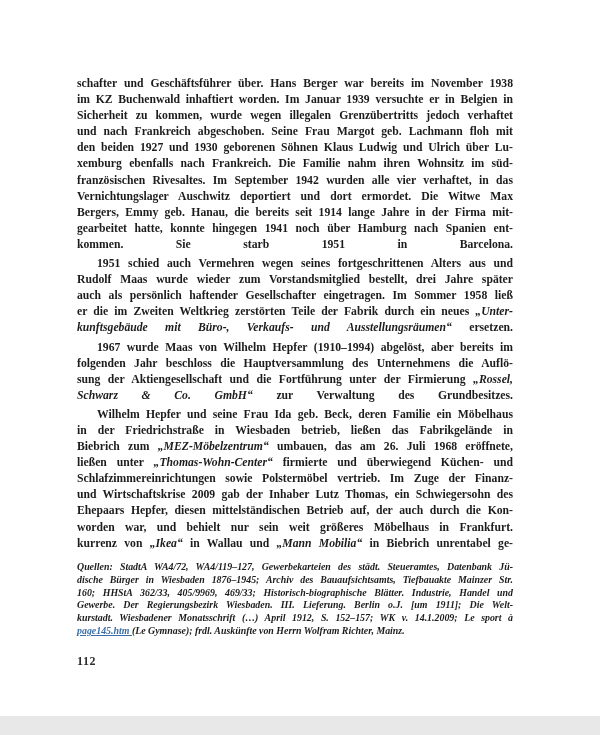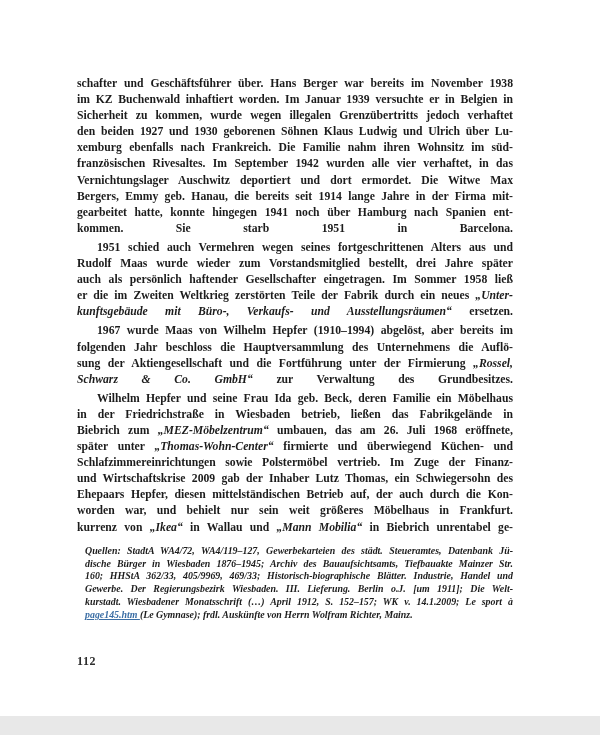--- a/index.html
+++ b/index.html
@@ -14,21 +14,21 @@
     margin:0 auto;
   }
   .text-flow { position:absolute; left:77px; top:76px; width:436px; }
   .para { margin:0 0 3px 0; }
   .para.body .line {
     font-size:11.7px; line-height:16.1px; font-weight:700;
     text-align:justify; text-align-last:justify;
   }
   .line.end { text-align-last:left; }
   .line.indent { text-indent:20px; }
-  .para.sources { margin-top:9px;margin-left:8px; }
+  .para.sources { margin-top:9px; }
   .para.sources .line {
     font-size:9.9px; line-height:12.9px; font-style:italic; font-weight:700;
     text-align:justify; text-align-last:justify;
   }
   .para.sources .line.end { text-align-last:left; }
   .seg-r { font-style:normal; }
   .seg-i { font-style:italic; }
   .seg-b { font-style:italic; font-weight:700; }
   .seg-l { font-style:italic; color:var(--link-color); text-decoration:underline; cursor:pointer; }
   .page-number {
@@ -38,20 +38,21 @@
 </style>
 </head>
 <body>
 
 <div class="page">
   <div class="text-flow">
       <div class="para body">
         <div class="line"><span class="seg-r">schafter und Geschäftsführer über. Hans Berger war bereits im November 1938</span></div>
         <div class="line"><span class="seg-r">im KZ Buchenwald inhaftiert worden. Im Januar 1939 versuchte er in Belgien in</span></div>
         <div class="line"><span class="seg-r">Sicherheit zu kommen, wurde wegen illegalen Grenzübertritts jedoch verhaftet</span></div>
+        <div class="line"><span class="seg-r">und nach Frankreich abgeschoben. Seine Frau Margot geb. Lachmann floh mit</span></div>
         <div class="line"><span class="seg-r">den beiden 1927 und 1930 geborenen Söhnen Klaus Ludwig und Ulrich über Lu-</span></div>
         <div class="line"><span class="seg-r">xemburg ebenfalls nach Frankreich. Die Familie nahm ihren Wohnsitz im süd-</span></div>
         <div class="line"><span class="seg-r">französischen Rivesaltes. Im September 1942 wurden alle vier verhaftet, in das</span></div>
         <div class="line"><span class="seg-r">Vernichtungslager Auschwitz deportiert und dort ermordet. Die Witwe Max</span></div>
         <div class="line"><span class="seg-r">Bergers, Emmy geb. Hanau, die bereits seit 1914 lange Jahre in der Firma mit-</span></div>
         <div class="line"><span class="seg-r">gearbeitet hatte, konnte hingegen 1941 noch über Hamburg nach Spanien ent-</span></div>
         <div class="line end"><span class="seg-r">kommen. Sie starb 1951 in Barcelona.</span></div>
       </div>
       <div class="para body">
         <div class="line indent"><span class="seg-r">1951 schied auch Vermehren wegen seines fortgeschrittenen Alters aus und</span></div>
@@ -63,21 +64,21 @@
       <div class="para body">
         <div class="line indent"><span class="seg-r">1967 wurde Maas von Wilhelm Hepfer (1910–1994) abgelöst, aber bereits im</span></div>
         <div class="line"><span class="seg-r">folgenden Jahr beschloss die Hauptversammlung des Unternehmens die Auflö-</span></div>
         <div class="line"><span class="seg-r">sung der Aktiengesellschaft und die Fortführung unter der Firmierung </span><span class="seg-i">„Rossel,</span></div>
         <div class="line end"><span class="seg-i">Schwarz &amp; Co. GmbH“</span><span class="seg-r"> zur Verwaltung des Grundbesitzes.</span></div>
       </div>
       <div class="para body">
         <div class="line indent"><span class="seg-r">Wilhelm Hepfer und seine Frau Ida geb. Beck, deren Familie ein Möbelhaus</span></div>
         <div class="line"><span class="seg-r">in der Friedrichstraße in Wiesbaden betrieb, ließen das Fabrikgelände in</span></div>
         <div class="line"><span class="seg-r">Biebrich zum </span><span class="seg-i">„MEZ-Möbelzentrum“</span><span class="seg-r"> umbauen, das am 26. Juli 1968 eröffnete,</span></div>
-        <div class="line"><span class="seg-r">später unter </span><span class="seg-i">„Thomas-Wohn-Center“</span><span class="seg-r"> firmierte und überwiegend Küchen- und</span></div>
+        <div class="line"><span class="seg-r">ließen unter </span><span class="seg-i">„Thomas-Wohn-Center“</span><span class="seg-r"> firmierte und überwiegend Küchen- und</span></div>
         <div class="line"><span class="seg-r">Schlafzimmereinrichtungen sowie Polstermöbel vertrieb. Im Zuge der Finanz-</span></div>
         <div class="line"><span class="seg-r">und Wirtschaftskrise 2009 gab der Inhaber Lutz Thomas, ein Schwiegersohn des</span></div>
         <div class="line"><span class="seg-r">Ehepaars Hepfer, diesen mittelständischen Betrieb auf, der auch durch die Kon-</span></div>
         <div class="line end"><span class="seg-r">worden war, und behielt nur sein weit größeres Möbelhaus in Frankfurt.</span></div>
         <div class="line"><span class="seg-r">kurrenz von </span><span class="seg-i">„Ikea“</span><span class="seg-r"> in Wallau und </span><span class="seg-i">„Mann Mobilia“</span><span class="seg-r"> in Biebrich unrentabel ge-</span></div>
       </div>
       <div class="para sources">
         <div class="line"><span class="seg-b">Quellen</span><span class="seg-i">: StadtA WA4/72, WA4/119–127, Gewerbekarteien des städt. Steueramtes, Datenbank Jü-</span></div>
         <div class="line"><span class="seg-i">dische Bürger in Wiesbaden 1876–1945; Archiv des Bauaufsichtsamts, Tiefbauakte Mainzer Str.</span></div>
         <div class="line"><span class="seg-i">160; HHStA 362/33, 405/9969, 469/33; Historisch-biographische Blätter. Industrie, Handel und</span></div>

